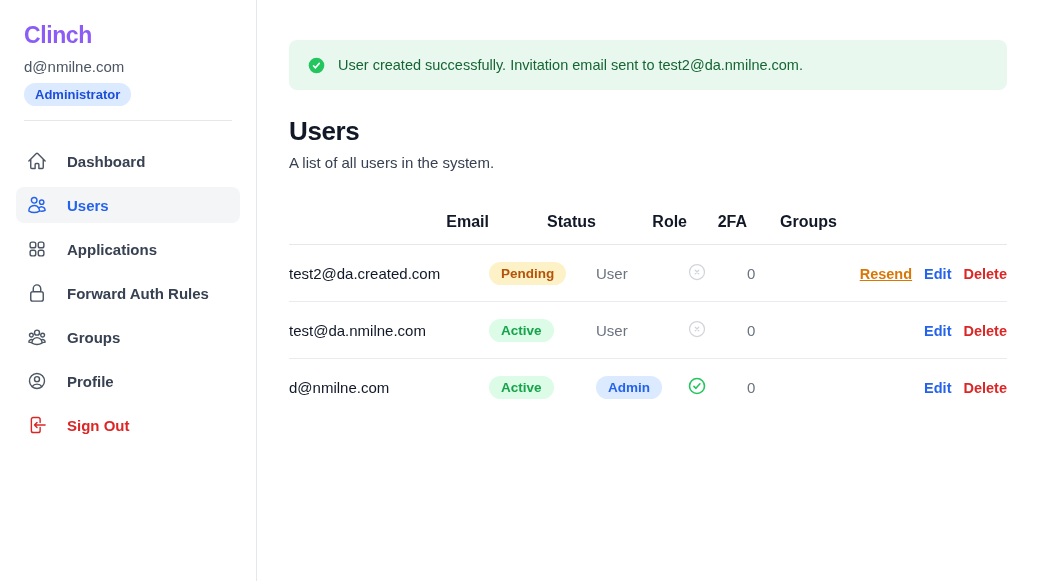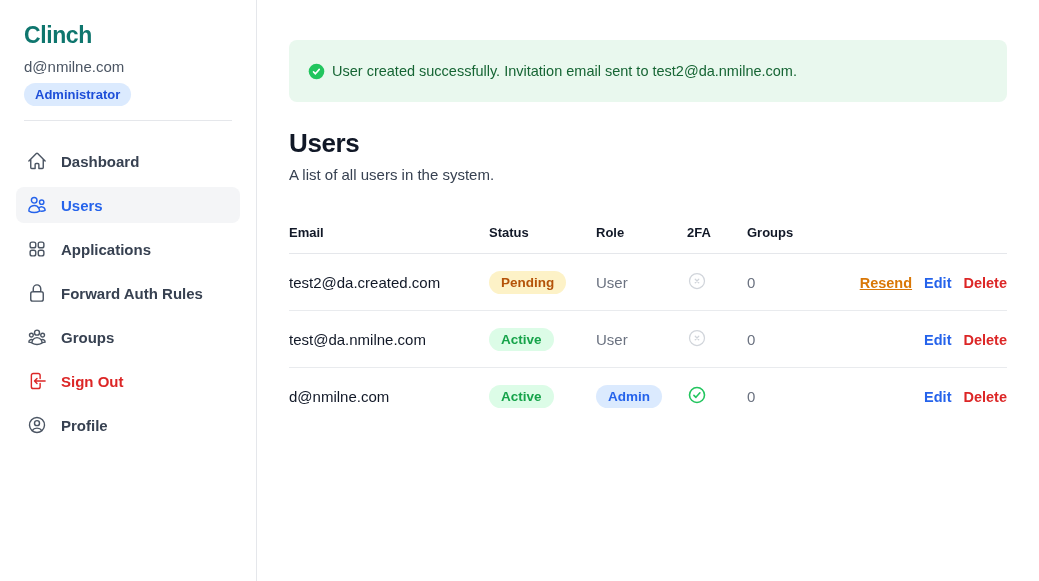--- a/index.html
+++ b/index.html
@@ -6,47 +6,47 @@
   html,body { background:#fff; }
   body {
     width:1039px; height:581px; overflow:hidden;
     font-family:"Liberation Sans","DejaVu Sans",sans-serif;
     color:#111827;
   }
   .app { display:flex; width:100%; height:100%; }
 
   
   .sidebar { width:257px; flex:0 0 257px; border-right:1px solid #e5e7eb; padding:22px 16px 0; background:#fff; }
-  .brand { font-size:23px; font-weight:700; color:#0f766e; padding-left:8px; letter-spacing:-0.4px; }
+  .brand { font-size:23px; font-weight:700; color:#8b5cf6; padding-left:8px; letter-spacing:-0.4px; }
   .sidebar-email { margin-top:9px; padding-left:8px; font-size:15px; color:#4b5563; }
   .admin-badge { display:inline-block; margin:8px 0 0 8px; background:var(--admin-bg,#dbeafe); color:#1d4ed8; font-size:13px; font-weight:600; padding:4px 11px; border-radius:999px; }
   .sidebar-divider { height:1px; background:#e5e7eb; margin:14px 8px 0; }
   .nav { margin-top:22px; }
-  .nav-item { display:flex; align-items:center; gap:14px; height:36px; padding:0 11px; border-radius:8px; margin-bottom:8px; cursor:pointer; color:#374151; font-size:15px; font-weight:600; }
+  .nav-item { display:flex; align-items:center; gap:20px; height:36px; padding:0 11px; border-radius:8px; margin-bottom:8px; cursor:pointer; color:#374151; font-size:15px; font-weight:600; }
   .nav-icon { width:20px; height:20px; display:inline-flex; color:#4b5563; flex:0 0 20px; }
   .nav-icon svg, .banner-icon svg, .twofa-icon svg { width:100%; height:100%; display:block; }
   .nav-item.active { background:#f4f5f7; color:var(--accent,#2563eb); }
   .nav-item.active .nav-icon { color:var(--accent,#2563eb); }
   .nav-item.danger { color:var(--danger,#dc2626); }
   .nav-item.danger .nav-icon { color:var(--danger,#dc2626); }
 
   
   .main { flex:1; padding:40px 32px 0; min-width:0; }
-  .banner { display:flex; align-items:center; gap:7px; background:var(--success-bg,#e9f8ee); border-radius:8px; height:62px; padding:0 19px; }
+  .banner { display:flex; align-items:center; gap:13px; background:var(--success-bg,#e9f8ee); border-radius:8px; height:50px; padding:0 19px; }
   .banner-icon { width:17px; height:17px; display:inline-flex; flex:0 0 17px; }
   .banner-text { color:var(--success-text,#166534); font-size:14.5px; font-weight:500; }
 
   .page-header { display:flex; justify-content:space-between; align-items:flex-start; margin-top:26px; }
   .page-title { font-size:26px; font-weight:700; color:#111827; letter-spacing:-0.4px; }
   .page-subtitle { margin-top:7px; font-size:15px; color:#374151; }
   .new-user-btn { background:var(--accent,#2563eb); color:#fff; border:none; border-radius:8px; height:37px; padding:0 17px; font-size:14.5px; font-weight:700; margin-top:2px; cursor:pointer; font-family:inherit; }
 
   
   table { width:100%; border-collapse:collapse; table-layout:fixed; margin-top:42px; }
-  thead th { text-align:left; font-size:13px; font-weight:700; color:#111827; padding:0 0 13px; border-bottom:1px solid #e5e7eb; }
+  thead th { text-align:right; font-size:16px; font-weight:700; color:#111827; padding:0 0 13px; border-bottom:1px solid #e5e7eb; }
   tbody td { height:57px; vertical-align:middle; font-size:15px; }
   tbody tr:not(:last-child) td { border-bottom:1px solid #e9ebee; }
   .cell-email { color:#111827; font-weight:500; }
   .badge { display:inline-block; font-size:13.5px; font-weight:600; padding:4px 12px; border-radius:999px; }
   .badge.pending { background:var(--warning-bg,#fdf2c7); color:var(--warning-text,#b45309); }
   .badge.active  { background:var(--active-bg,#dcfce7);  color:var(--active-text,#16a34a); }
   .badge.role-badge { background:var(--admin-bg,#dbeafe); color:var(--accent,#2563eb); }
   .role-plain { color:#6b7280; }
   .twofa-icon { width:20px; height:20px; display:inline-flex; }
   .twofa-icon.off { color:#d1d5db; }
@@ -102,35 +102,35 @@
     <span class="nav-label">Forward Auth Rules</span>
   </div>
         <div class="nav-item">
     <span class="nav-icon">
             <svg viewBox="0 0 24 24" fill="none" stroke="currentColor" stroke-width="1.7" stroke-linecap="round" stroke-linejoin="round">
               <path d="M18 18.72a9.094 9.094 0 0 0 3.741-.479 3 3 0 0 0-4.682-2.72m.94 3.198.001.031c0 .225-.012.447-.037.666A11.944 11.944 0 0 1 12 21c-2.17 0-4.207-.576-5.963-1.584A6.062 6.062 0 0 1 6 18.719m12 0a5.971 5.971 0 0 0-.941-3.197m0 0A5.995 5.995 0 0 0 12 12.75a5.995 5.995 0 0 0-5.058 2.772m0 0a3 3 0 0 0-4.681 2.72 8.986 8.986 0 0 0 3.74.477m.94-3.197a5.971 5.971 0 0 0-.94 3.197M15 6.75a3 3 0 1 1-6 0 3 3 0 0 1 6 0Zm6 3a2.25 2.25 0 1 1-4.5 0 2.25 2.25 0 0 1 4.5 0Zm-13.5 0a2.25 2.25 0 1 1-4.5 0 2.25 2.25 0 0 1 4.5 0Z"></path>
             </svg>
           </span>
     <span class="nav-label">Groups</span>
   </div>
+        <div class="nav-item">
+    <span class="nav-icon">
+            <svg viewBox="0 0 24 24" fill="none" stroke="currentColor" stroke-width="1.7" stroke-linecap="round" stroke-linejoin="round">
+              <path d="M17.982 18.725A7.488 7.488 0 0 0 12 15.75a7.488 7.488 0 0 0-5.982 2.975m11.963 0a9 9 0 1 0-11.963 0m11.963 0A8.966 8.966 0 0 1 12 21a8.966 8.966 0 0 1-5.982-2.275M15 9.75a3 3 0 1 1-6 0 3 3 0 0 1 6 0Z"></path>
+            </svg>
+          </span>
+    <span class="nav-label">Profile</span>
+  </div>
         <div class="nav-item danger">
     <span class="nav-icon">
             <svg viewBox="0 0 24 24" fill="none" stroke="currentColor" stroke-width="1.7" stroke-linecap="round" stroke-linejoin="round">
               <path d="M15.75 9V5.25A2.25 2.25 0 0 0 13.5 3h-6a2.25 2.25 0 0 0-2.25 2.25v13.5A2.25 2.25 0 0 0 7.5 21h6a2.25 2.25 0 0 0 2.25-2.25V15M12 9l-3 3m0 0 3 3m-3-3h12.75"></path>
             </svg>
           </span>
     <span class="nav-label">Sign Out</span>
-  </div>
-        <div class="nav-item">
-    <span class="nav-icon">
-            <svg viewBox="0 0 24 24" fill="none" stroke="currentColor" stroke-width="1.7" stroke-linecap="round" stroke-linejoin="round">
-              <path d="M17.982 18.725A7.488 7.488 0 0 0 12 15.75a7.488 7.488 0 0 0-5.982 2.975m11.963 0a9 9 0 1 0-11.963 0m11.963 0A8.966 8.966 0 0 1 12 21a8.966 8.966 0 0 1-5.982-2.275M15 9.75a3 3 0 1 1-6 0 3 3 0 0 1 6 0Z"></path>
-            </svg>
-          </span>
-    <span class="nav-label">Profile</span>
   </div>
       </nav>
   </aside>
 
   <main class="main">
 
     <div class="banner">
       <span class="banner-icon" style="color: var(--success);">
           <svg viewBox="0 0 24 24">
             <circle cx="12" cy="12" r="11" fill="currentColor"></circle>

